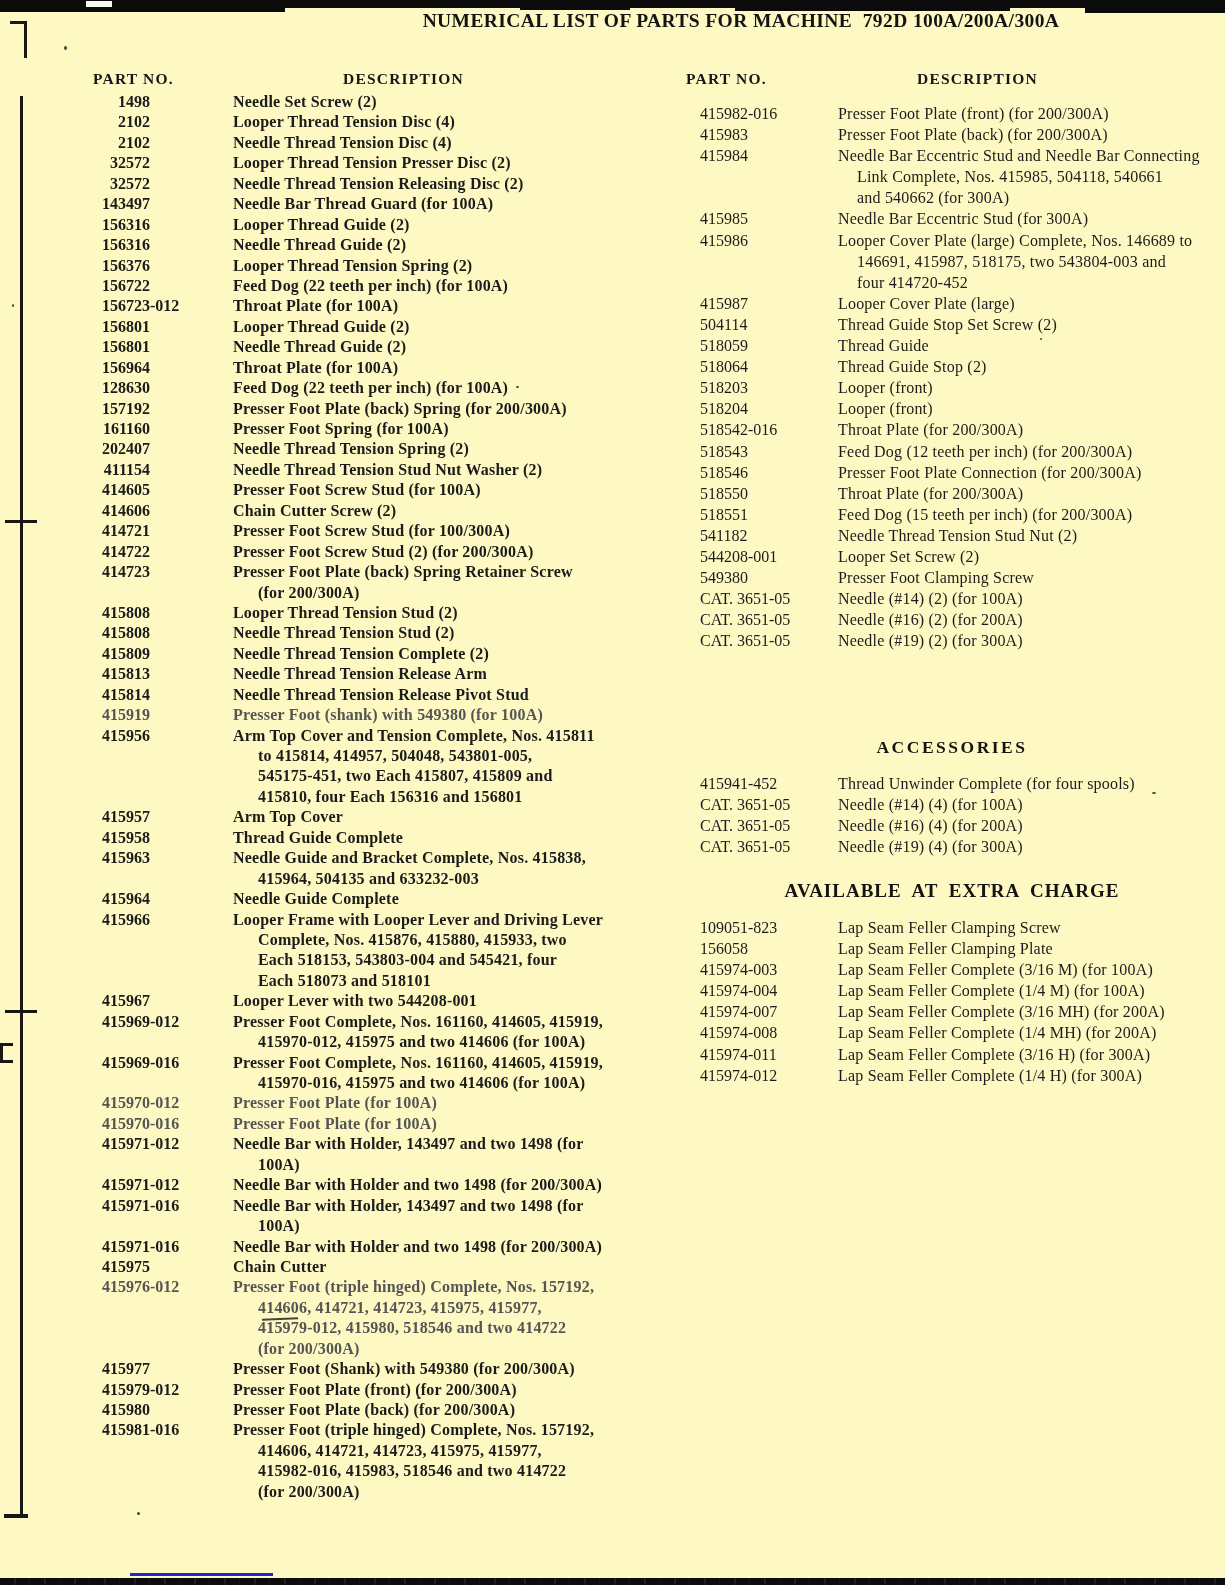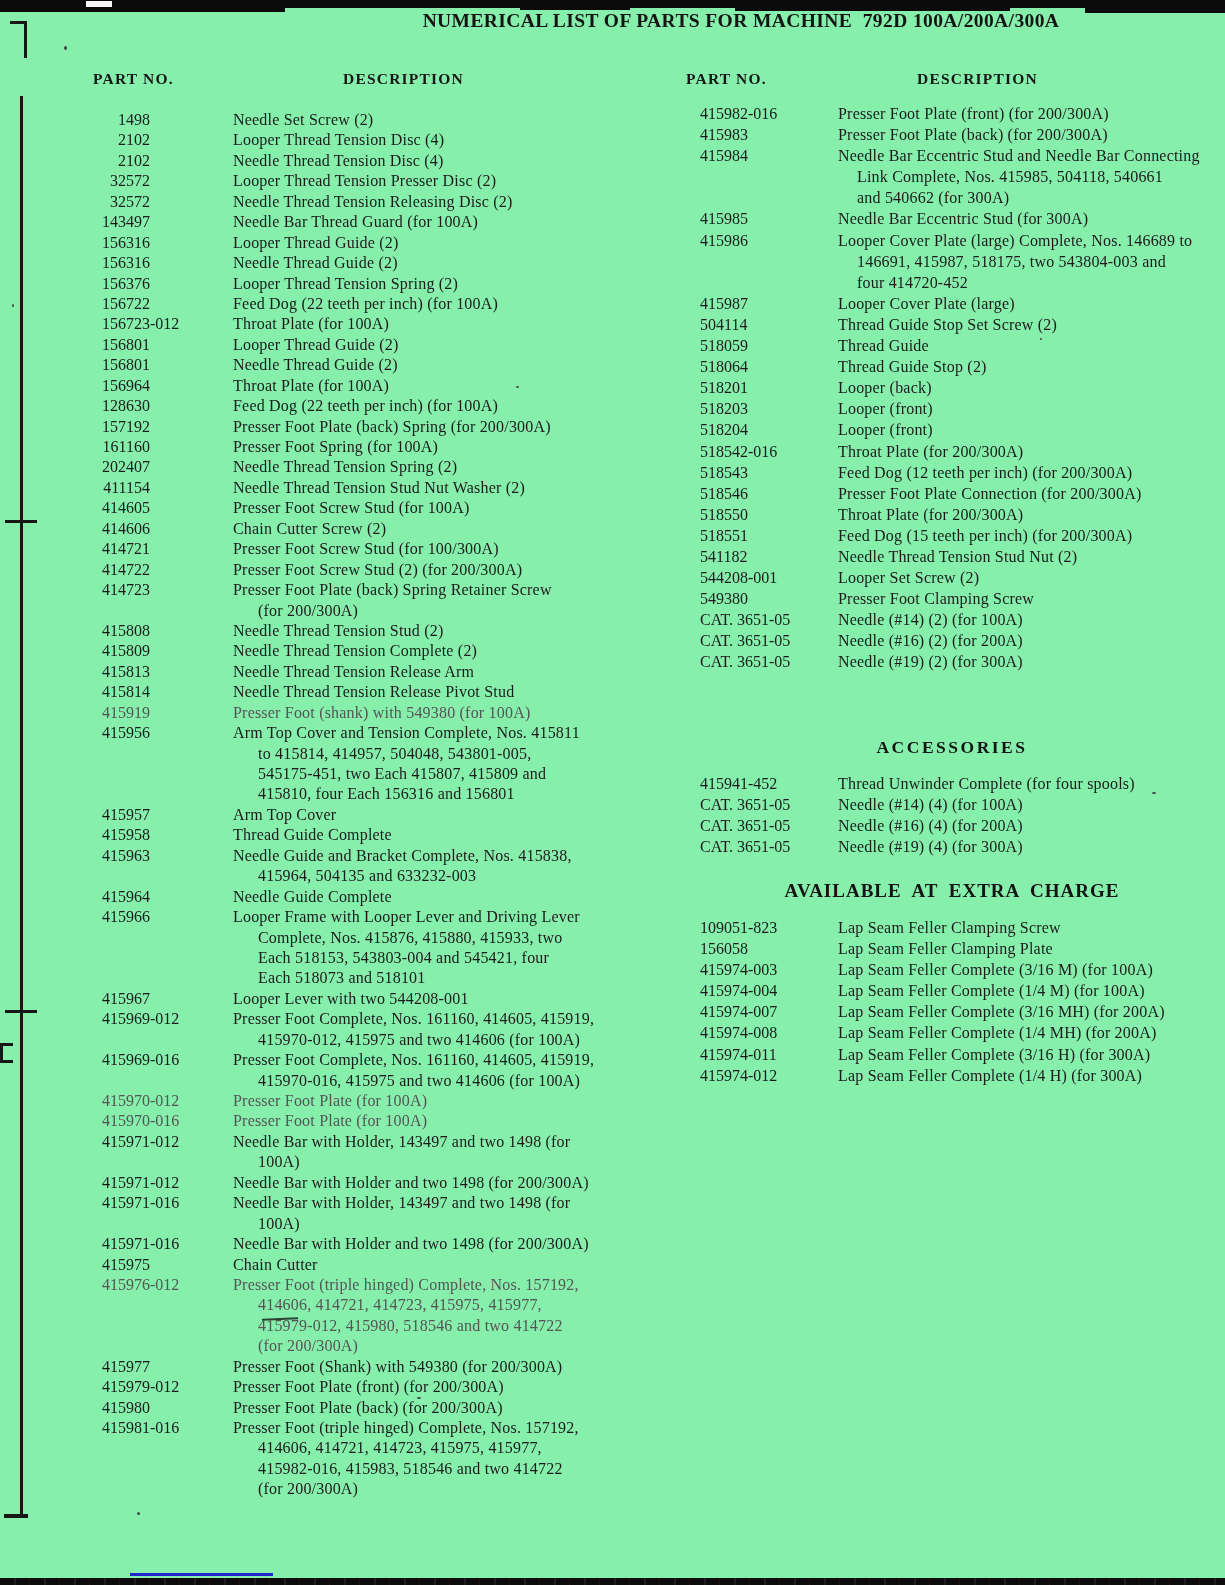--- a/index.html
+++ b/index.html
@@ -1,19 +1,19 @@
 <!DOCTYPE html>
 <html><head>
 <meta charset="utf-8">
 <style>
   html,body { margin:0; padding:0; }
   body { background:#e8e8e6; }
   #page {
     position:relative; width:1225px; height:1585px;
-    background:#86efac; overflow:hidden;
+    background:#fef9c3; overflow:hidden;
     font-family:"Liberation Serif","DejaVu Serif",serif;
     color:#1b1b1b;
   }
   
   .band { position:absolute; background:#0b0b0b; }
   .speck { position:absolute; background:#444; border-radius:50%; }
   .rule  { position:absolute; background:#171717; }
   .blue-line { position:absolute; background:#2323cf; }
 
   
@@ -22,21 +22,21 @@
     text-align:center; font-size:19.5px; font-weight:bold;
     letter-spacing:.4px; white-space:pre; color:#141414;
   }
   .col-header {
     position:absolute; top:70px; font-size:15.5px; font-weight:bold;
     letter-spacing:1.2px; white-space:nowrap; color:#161616;
   }
 
   
   .rows { position:absolute; font-size:16px; }
-  #left-rows  { left:93px;  top:110px; }
+  #left-rows  { left:93px;  top:92px;font-weight:bold; }
   #right-rows { left:692px; top:103px; }
   #acc-rows   { left:692px; top:773px; }
   #extra-rows { left:692px; top:917px; }
   #left-rows .line  { height:20.45px; line-height:20.45px; }
   #right-rows .line { height:21.1px;  line-height:21.1px; }
   #acc-rows .line, #extra-rows .line { height:21.1px; line-height:21.1px; }
   .line { white-space:nowrap; }
   .pn  { display:inline-block; vertical-align:top; }
   #left-rows .pn { width:140px; }
   #right-rows .pn, #acc-rows .pn, #extra-rows .pn { width:138px;margin-left:8px; }
@@ -159,20 +159,23 @@
         <div class="line"><span class="pn"><span class="pnb">414721</span></span><span class="dtext">Presser Foot Screw Stud (for 100/300A)</span></div>
       </div>
       <div class="prow">
         <div class="line"><span class="pn"><span class="pnb">414722</span></span><span class="dtext">Presser Foot Screw Stud (2) (for 200/300A)</span></div>
       </div>
       <div class="prow">
         <div class="line"><span class="pn"><span class="pnb">414723</span></span><span class="dtext">Presser Foot Plate (back) Spring Retainer Screw</span></div>
         <div class="line cont"><span class="dtext">(for 200/300A)</span></div>
       </div>
       <div class="prow">
+        <div class="line"><span class="pn"><span class="pnb">415808</span></span><span class="dtext">Looper Thread Tension Stud (2)</span></div>
+      </div>
+      <div class="prow">
         <div class="line"><span class="pn"><span class="pnb">415808</span></span><span class="dtext">Needle Thread Tension Stud (2)</span></div>
       </div>
       <div class="prow">
         <div class="line"><span class="pn"><span class="pnb">415809</span></span><span class="dtext">Needle Thread Tension Complete (2)</span></div>
       </div>
       <div class="prow">
         <div class="line"><span class="pn"><span class="pnb">415813</span></span><span class="dtext">Needle Thread Tension Release Arm</span></div>
       </div>
       <div class="prow">
         <div class="line"><span class="pn"><span class="pnb">415814</span></span><span class="dtext">Needle Thread Tension Release Pivot Stud</span></div>
@@ -287,23 +290,20 @@
       <div class="prow">
         <div class="line"><span class="pn">504114</span><span class="dtext">Thread Guide Stop Set Screw (2)</span></div>
       </div>
       <div class="prow">
         <div class="line"><span class="pn">518059</span><span class="dtext">Thread Guide</span></div>
       </div>
       <div class="prow">
         <div class="line"><span class="pn">518064</span><span class="dtext">Thread Guide Stop (2)</span></div>
       </div>
       <div class="prow">
-        <div class="line"><span class="pn">518201</span><span class="dtext">Looper (back)</span></div>
-      </div>
-      <div class="prow">
         <div class="line"><span class="pn">518203</span><span class="dtext">Looper (front)</span></div>
       </div>
       <div class="prow">
         <div class="line"><span class="pn">518204</span><span class="dtext">Looper (front)</span></div>
       </div>
       <div class="prow">
         <div class="line"><span class="pn">518542-016</span><span class="dtext">Throat Plate (for 200/300A)</span></div>
       </div>
       <div class="prow">
         <div class="line"><span class="pn">518543</span><span class="dtext">Feed Dog (12 teeth per inch) (for 200/300A)</span></div>

